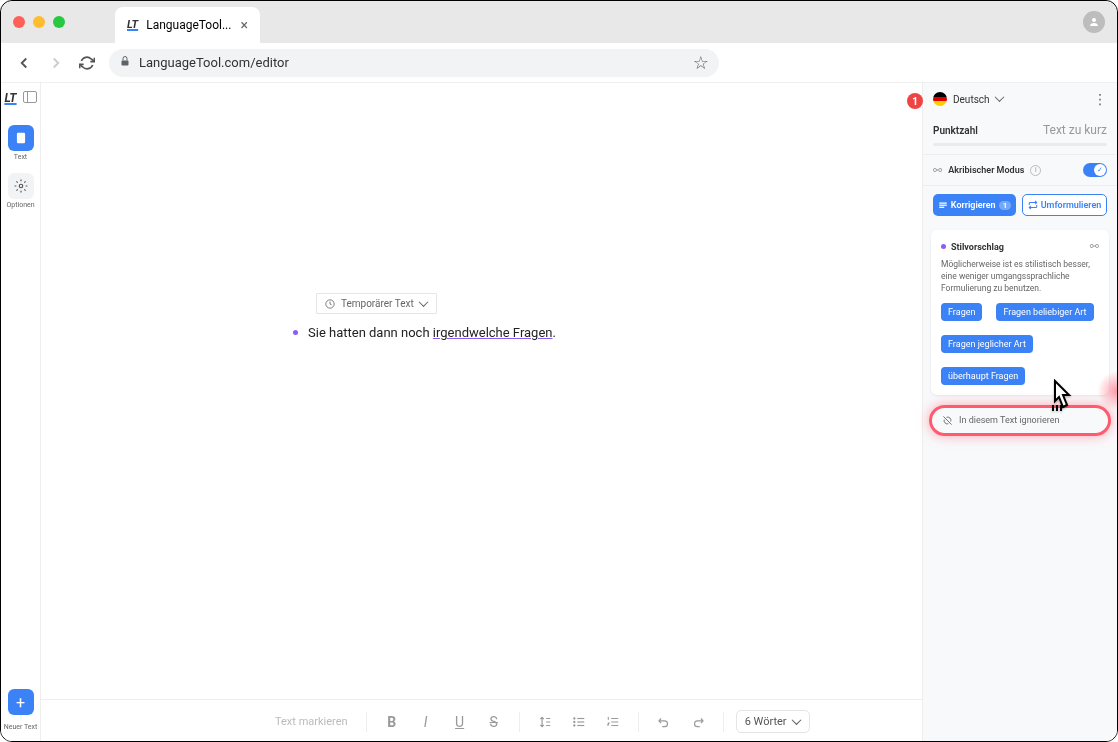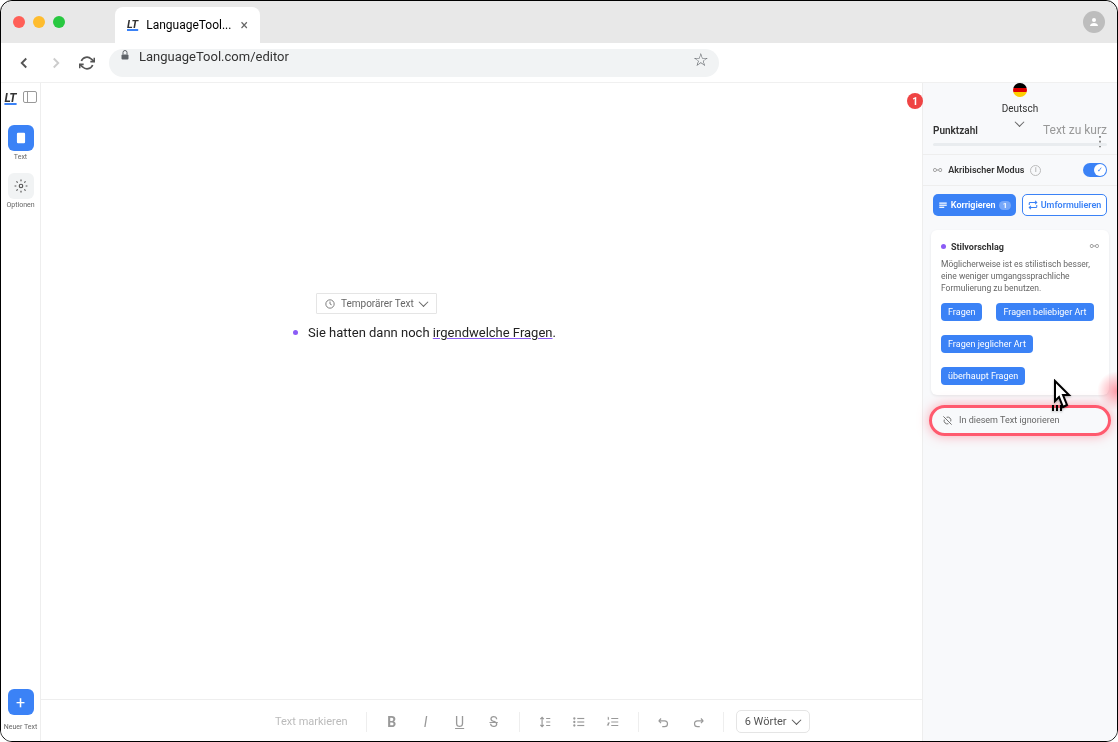--- a/index.html
+++ b/index.html
@@ -14,21 +14,21 @@
 .tl-green { background: #28c840; }
 .tab { margin-left: 50px; background: #fff; border-radius: 8px 8px 0 0; padding: 6px 12px; display: flex; align-items: center; gap: 8px; font-size: 12px; height: 36px; margin-top: 5px; min-width: 145px; }
 .tab-favicon { font-weight: bold; font-size: 11px; color: #333; font-style: italic; text-decoration: underline; text-decoration-thickness: 2px; text-decoration-color: #3b82f6; }
 .tab-close { color: #666; font-size: 14px; margin-left: auto; }
 .profile-icon { margin-left: auto; width: 22px; height: 22px; border-radius: 50%; background: #bdbdbd; display: flex; align-items: center; justify-content: center; color: #fff; }
 
 
 .url-bar-row { height: 40px; display: flex; align-items: center; padding: 0 14px; gap: 14px; background: #fff; border-bottom: 1px solid #f0f0f0; }
 .nav-btn { color: #555; cursor: pointer; display: flex; }
 .nav-btn.disabled { color: #ccc; }
-.url-bar { flex: 1; height: 28px; background: #f1f3f4; border-radius: 14px; display: flex; padding: 0 10px; gap: 8px; font-size: 13px; color: #333; max-width: 610px; }
+.url-bar { flex: 1; height: 28px; background: #f1f3f4; border-radius: 14px; display: flex; align-items: center; padding: 0 10px; gap: 8px; font-size: 13px; color: #333; max-width: 610px; }
 .url-lock { color: #5f6368; }
 .url-star { margin-left: auto; color: #5f6368; font-size: 18px; }
 
 
 .app { display: flex; height: 660px; }
 
 
 .left-sidebar { width: 40px; background: #fff; display: flex; flex-direction: column; align-items: center; padding-top: 8px; gap: 0; border-right: 1px solid #eee; }
 .lt-logo { font-weight: bold; font-size: 12px; color: #333; font-style: italic; text-decoration: underline; text-decoration-thickness: 2px; text-decoration-color: #3b82f6; margin-bottom: 8px; }
 .sidebar-btn { width: 26px; height: 26px; border-radius: 6px; display: flex; align-items: center; justify-content: center; margin-bottom: 2px; }
@@ -52,21 +52,21 @@
 .bottom-toolbar { height: 44px; border-top: 1px solid #eee; display: flex; align-items: center; padding: 0 10px 0 234px; gap: 8px; }
 .placeholder-text { font-size: 11px; color: #bbb; margin-right: 6px; }
 .tb-btn { width: 26px; height: 26px; display: flex; align-items: center; justify-content: center; color: #999; font-size: 14px; border-radius: 4px; }
 .tb-sep { width: 1px; height: 20px; background: #eee; margin: 0 4px; }
 .word-count { display: flex; align-items: center; gap: 6px; border: 1px solid #e5e5e5; border-radius: 5px; padding: 4px 8px; font-size: 11px; color: #555; }
 .copy-btn { background: #3b82f6; color: #fff; border-radius: 5px; padding: 7px 12px; font-size: 11px; font-weight: 600; margin-left: 6px; }
 
 
 .right-panel { width: 195px; background: #f8f9fb; border-left: 1px solid #eee; display: flex; flex-direction: column; position: relative; }
 .error-badge { position: absolute; top: 10px; left: -16px; width: 16px; height: 16px; border-radius: 50%; background: #ef4444; color: #fff; font-size: 10px; font-weight: bold; display: flex; align-items: center; justify-content: center; }
-.rp-header { height: 32px; display: flex; align-items: center; padding: 0 10px; gap: 6px; flex-direction: column; }
+.rp-header { height: 32px; display: flex; align-items: center; padding: 0 10px; gap: 6px; }
 .flag { width: 14px; height: 14px; border-radius: 50%; background: linear-gradient(180deg, #000 33%, #dd0000 33%, #dd0000 66%, #ffce00 66%); flex-shrink: 0; }
 .lang-text { font-size: 10px; color: #333; }
 .rp-more { margin-left: auto; color: #666; font-size: 14px; }
 
 .rp-section { padding: 8px 10px; }
 .score-row { display: flex; align-items: center; justify-content: space-between; font-size: 10px; text-align: center; }
 .score-label { font-weight: 600; color: #333; }
 .score-hint { color: #999; font-size: 12px; }
 .score-bar { height: 3px; background: #e9ecef; border-radius: 2px; margin-top: 6px; }
 

